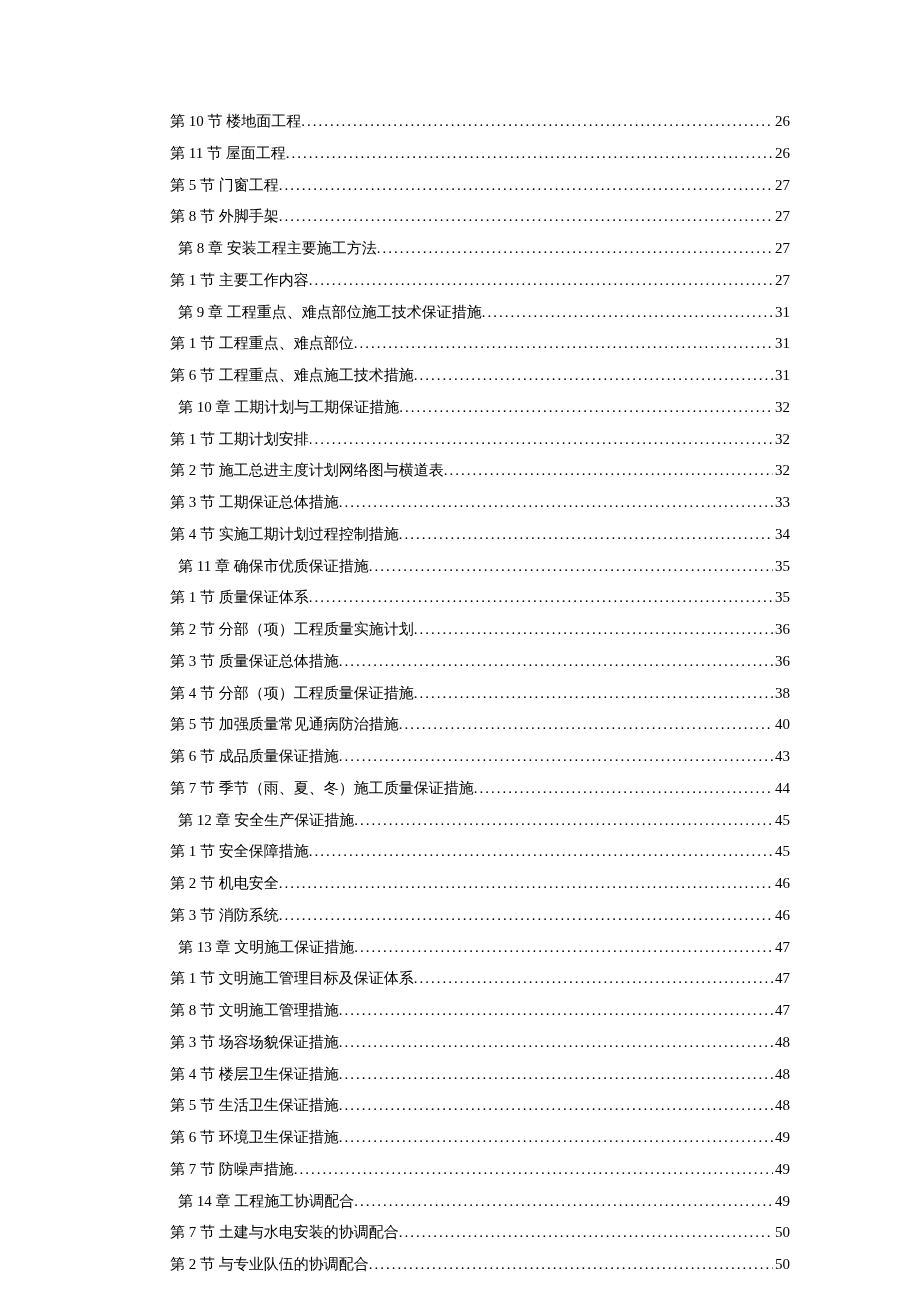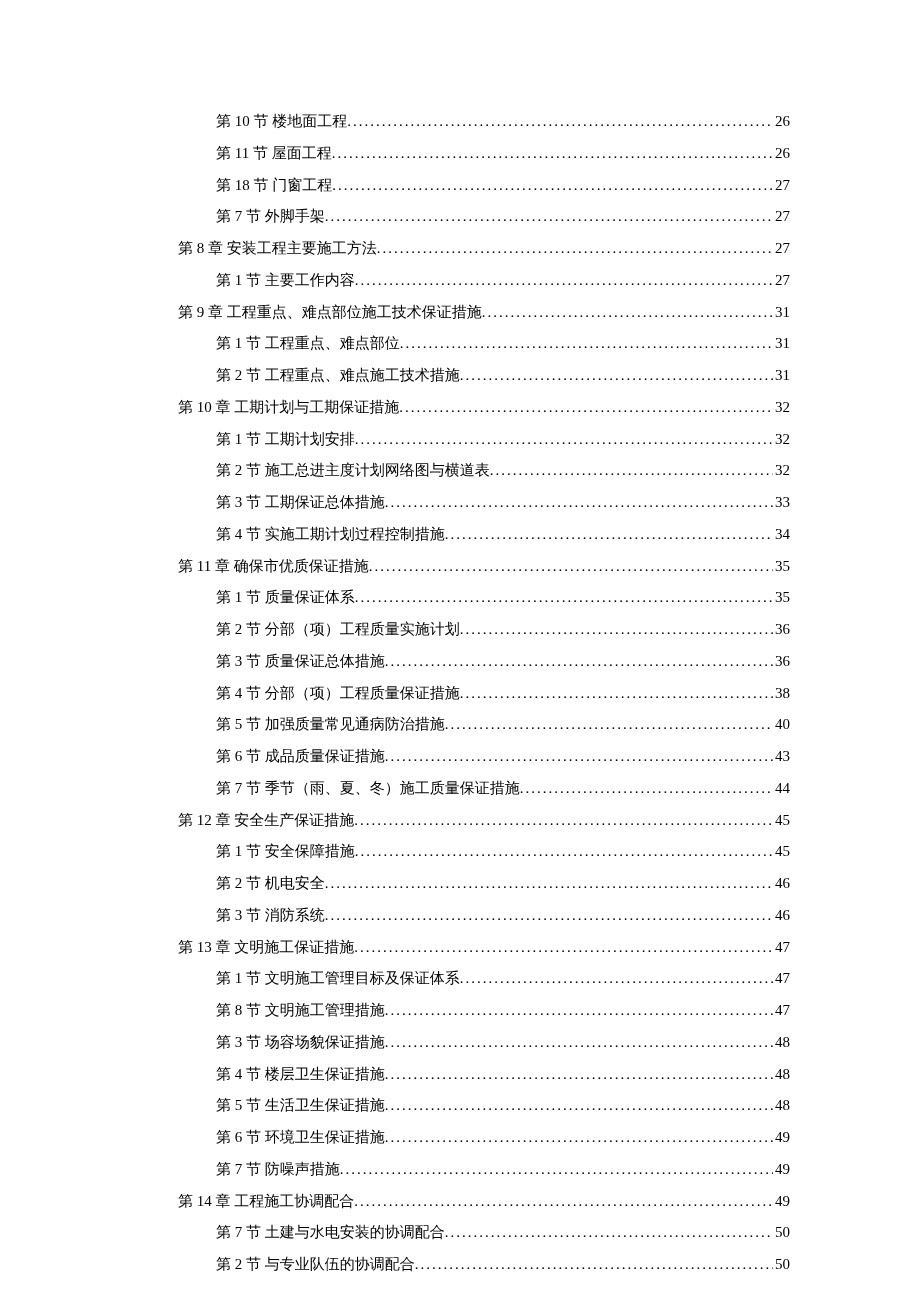--- a/index.html
+++ b/index.html
@@ -23,21 +23,20 @@
       display: flex;
       align-items: baseline;
       white-space: nowrap;
       margin-bottom: 8.5px;
       line-height: 1.55;
     }
     .toc-line.level-1 {
       margin-left: 8px;
     }
     .toc-line.level-2 {
-      margin-left: 46px;
     }
     .toc-title {
       flex: 0 0 auto;
     }
     .toc-dots {
       flex: 1 1 auto;
       overflow: hidden;
       letter-spacing: 2px;
       color: #000;
     }
@@ -58,26 +57,26 @@
       <span class="toc-title">第 10 节  楼地面工程</span>
       <span class="toc-dots"></span>
       <span class="toc-page">26</span>
     </div>
     <div class="toc-line level-2">
       <span class="toc-title">第 11 节  屋面工程</span>
       <span class="toc-dots"></span>
       <span class="toc-page">26</span>
     </div>
     <div class="toc-line level-2">
-      <span class="toc-title">第 18 节  门窗工程</span>
-      <span class="toc-dots"></span>
-      <span class="toc-page">27</span>
-    </div>
-    <div class="toc-line level-2">
-      <span class="toc-title">第 7 节  外脚手架</span>
+      <span class="toc-title">第 5 节  门窗工程</span>
+      <span class="toc-dots"></span>
+      <span class="toc-page">27</span>
+    </div>
+    <div class="toc-line level-2">
+      <span class="toc-title">第 8 节  外脚手架</span>
       <span class="toc-dots"></span>
       <span class="toc-page">27</span>
     </div>
     <div class="toc-line level-1">
       <span class="toc-title">第 8 章  安装工程主要施工方法</span>
       <span class="toc-dots"></span>
       <span class="toc-page">27</span>
     </div>
     <div class="toc-line level-2">
       <span class="toc-title">第 1 节  主要工作内容</span>
@@ -88,21 +87,21 @@
       <span class="toc-title">第 9 章  工程重点、难点部位施工技术保证措施</span>
       <span class="toc-dots"></span>
       <span class="toc-page">31</span>
     </div>
     <div class="toc-line level-2">
       <span class="toc-title">第 1 节  工程重点、难点部位</span>
       <span class="toc-dots"></span>
       <span class="toc-page">31</span>
     </div>
     <div class="toc-line level-2">
-      <span class="toc-title">第 2 节  工程重点、难点施工技术措施</span>
+      <span class="toc-title">第 6 节  工程重点、难点施工技术措施</span>
       <span class="toc-dots"></span>
       <span class="toc-page">31</span>
     </div>
     <div class="toc-line level-1">
       <span class="toc-title">第 10 章  工期计划与工期保证措施</span>
       <span class="toc-dots"></span>
       <span class="toc-page">32</span>
     </div>
     <div class="toc-line level-2">
       <span class="toc-title">第 1 节  工期计划安排</span>

